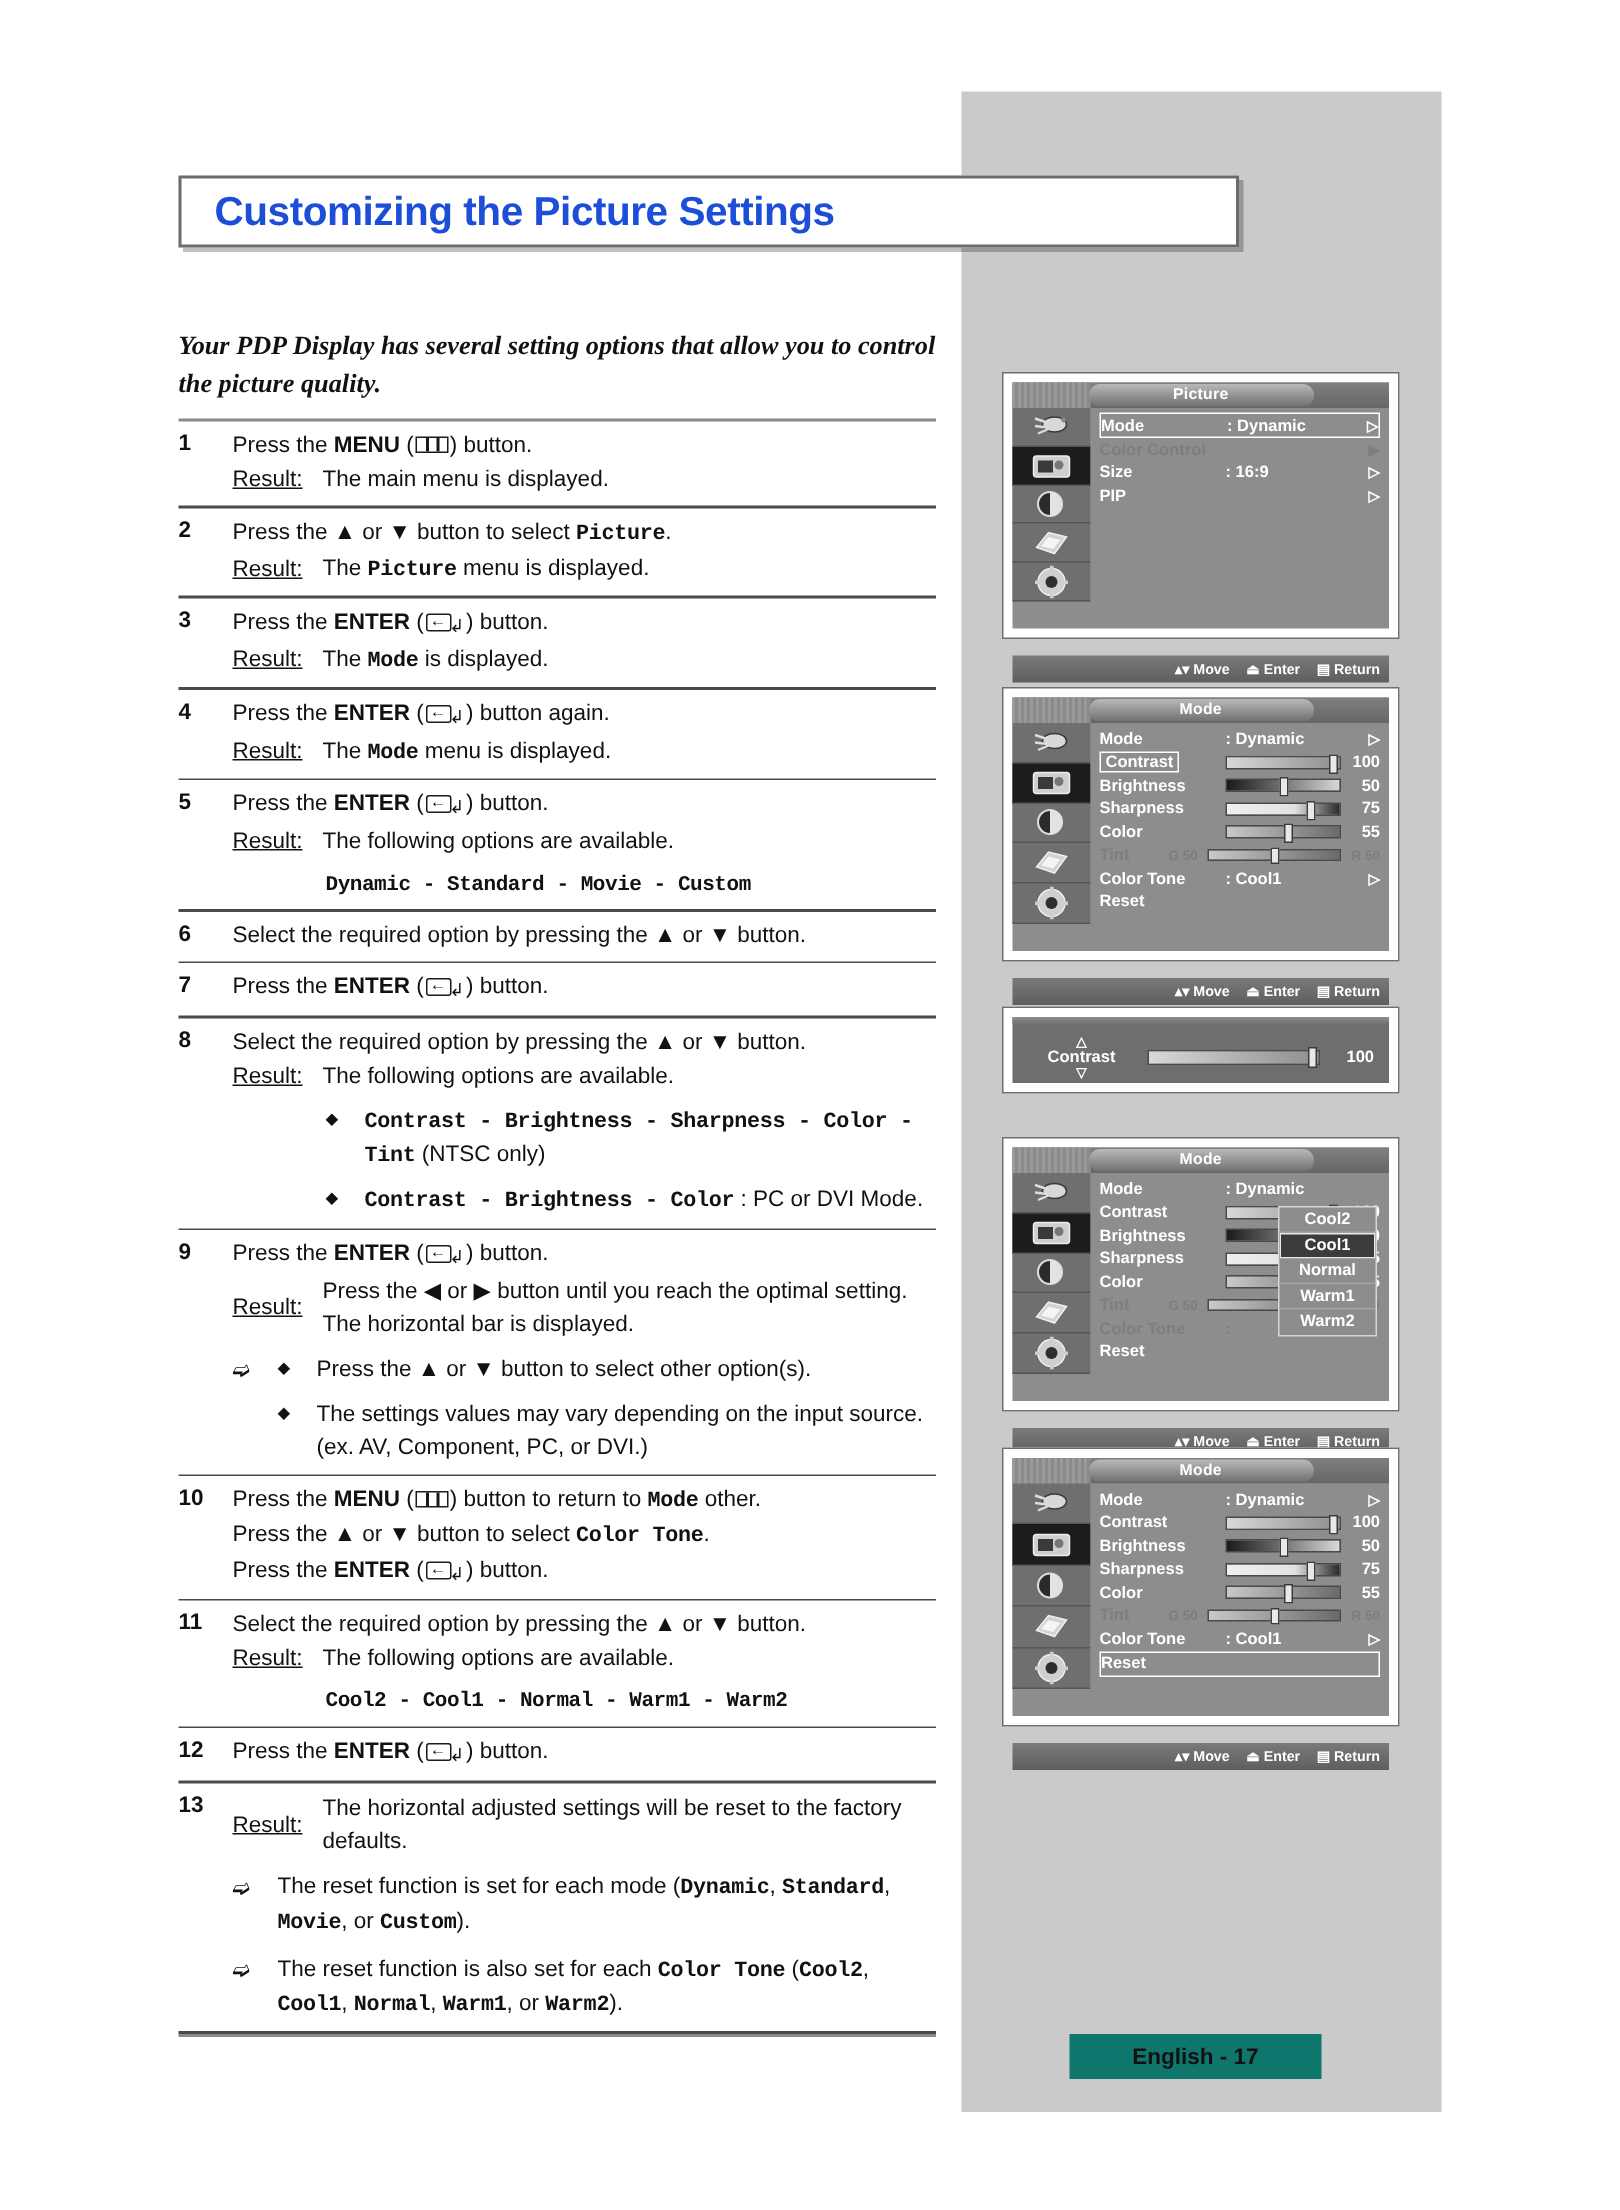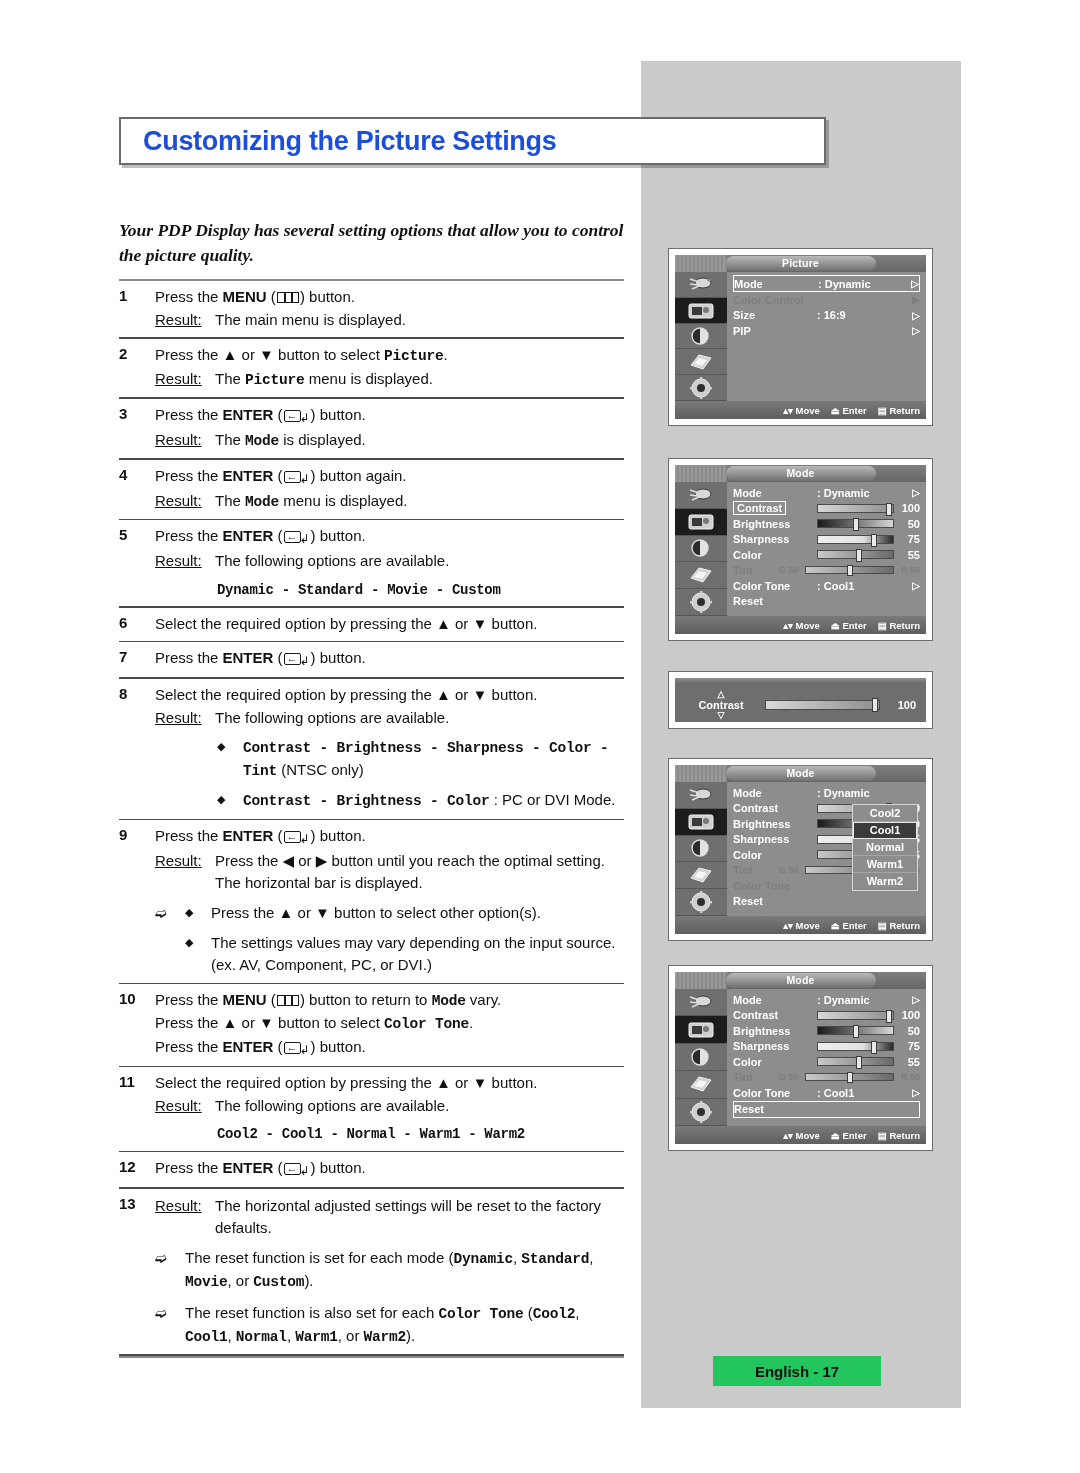--- a/index.html
+++ b/index.html
@@ -40,21 +40,21 @@
   
   #steps {
     position:absolute; left:119px; top:279px; width:505px;
   }
   .rule { height:2px; background:#8a8a8a; width:100%; }
   .rule.thin { height:1.5px; background:#4a4a4a; }
   .step { display:flex; padding:5px 0 6px 0; }
   .num { width:36px; flex:0 0 36px; font-size:15px; font-weight:bold; color:#111; padding-top:1px; }
   .body { flex:1; font-size:15px; color:#111; line-height:1.47; }
   .body b { font-weight:bold; }
-  .resline { display:flex; margin-top:1px; }
+  .resline { display:flex; margin-top:1px;align-items:center; }
   .reslbl { width:60px; flex:0 0 60px; text-decoration:underline; }
   .restxt { flex:1; }
   .optline { font-family:"Liberation Mono", monospace; font-weight:bold; font-size:14px; margin-top:7px; margin-left:62px; letter-spacing:-0.3px;}
   .bullet-row { display:flex; margin-top:7px; margin-left:62px; }
   .bullet-row .bl { width:26px; flex:0 0 26px; font-size:11px; padding-top:2px; }
   .bullet-row .bt { flex:1; }
   .note-row { display:flex; margin-top:8px; }
   .note-row .arrow { width:30px; flex:0 0 30px; font-size:14px; color:#111; padding-top:1px;}
   .note-row .nb { width:26px; flex:0 0 26px; font-size:11px; padding-top:2px;}
   .note-row .nt { flex:1; }
@@ -90,21 +90,21 @@
   .osd-title .ltab { position:absolute; left:0; top:0; width:52px; height:17px;
     background:repeating-linear-gradient(90deg,#9a9a9a 0 2px,#8a8a8a 2px 4px); }
   .osd-body { display:flex; height:calc(100% - 17px - 18px); }
   .osd-side { width:52px; flex:0 0 52px; background:#6f6f6f; display:flex; flex-direction:column; }
   .osd-side .ic { flex:1; border-bottom:1px solid #565656; display:flex; align-items:center; justify-content:center; }
   .osd-side .ic.sel { background:#1c1c1c; }
   .osd-main { flex:1; background:#8d8d8d; position:relative; padding:3px 6px 0 6px; }
   .osd-foot {
     height:18px; background:linear-gradient(#7a7a7a,#5e5e5e);
     display:flex; align-items:center; justify-content:flex-end; gap:11px;
-    padding-right:6px; color:#fff; font-size:9.5px; font-weight:bold;
+    padding-right:6px; color:#fff; font-size:9.5px; font-weight:bold;margin-top:36px;
   }
   .osd-foot span { white-space:nowrap; }
 
   .row { display:flex; align-items:center; height:15.5px; font-size:11px; font-weight:bold; color:#ffffff; }
   .row .lbl { width:84px; flex:0 0 84px; }
   .row .val { flex:1; }
   .row .arw { width:14px; flex:0 0 14px; text-align:right; font-size:10px; }
   .row.dim { color:#7e7e7e; }
   .row.sel-box { border:1.3px solid #ffffff; height:17px; }
   .lbl-box { border:1.3px solid #ffffff; padding:0 3px; display:inline-block; }
@@ -125,21 +125,21 @@
   .dropdown .dd {
     height:17px; line-height:17px; text-align:center; color:#fff;
     font-size:11px; font-weight:bold; border-bottom:1px solid #a5a5a5;
   }
   .dropdown .dd.sel { background:#3b3b3b; border:1.3px solid #e8e8e8; height:17px; line-height:15px; }
   .dropdown .dd:last-child { border-bottom:none; }
 
   
   #page-footer {
     position:absolute; left:713px; top:1356px; width:168px; height:30px;
-    background:#22c55e; display:flex; align-items:center; justify-content:center;
+    background:#0f766e; display:flex; align-items:center; justify-content:center;
     font-size:15px; font-weight:bold; color:#111;
   }
 </style>
 </head>
 <body>
 
 <div id="gray-band"></div>
 
 <div id="page-title-box">
   <div class="t">Customizing the Picture Settings</div>
@@ -276,21 +276,21 @@
         <div class="nt">The settings values may vary depending on the input source. (ex. AV, Component, PC, or DVI.)</div>
       </div>
     </div>
   </div>
 
   <div class="rule thin"></div>
 
   <div class="step">
     <div class="num">10</div>
     <div class="body">
-      <div><span>Press the </span><b>MENU</b><span> (</span><span class="menu-glyph"></span><span>) button to return to </span><span class="mono">Mode</span><span> vary.</span></div>
+      <div><span>Press the </span><b>MENU</b><span> (</span><span class="menu-glyph"></span><span>) button to return to </span><span class="mono">Mode</span><span> other.</span></div>
       <div><span>Press the ▲ or ▼ button to select </span><span class="mono">Color Tone</span><span>.</span></div>
       <div><span>Press the </span><b>ENTER</b><span> (</span><span class="enter-glyph"><span class="bx"></span><span class="tail">↲</span></span><span>) button.</span></div>
     </div>
   </div>
 
   <div class="rule thin"></div>
 
   <div class="step">
     <div class="num">11</div>
     <div class="body">

